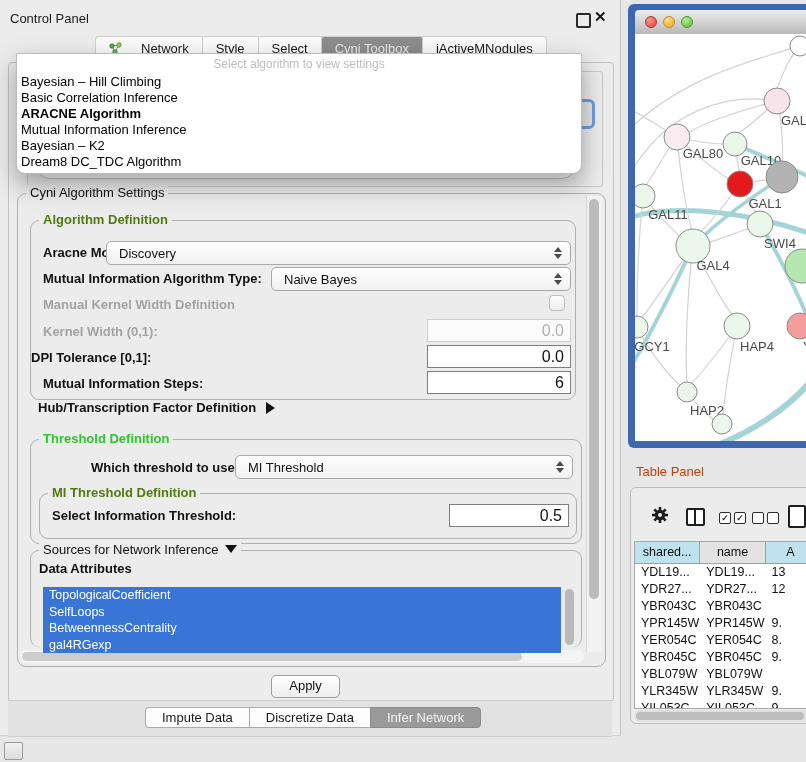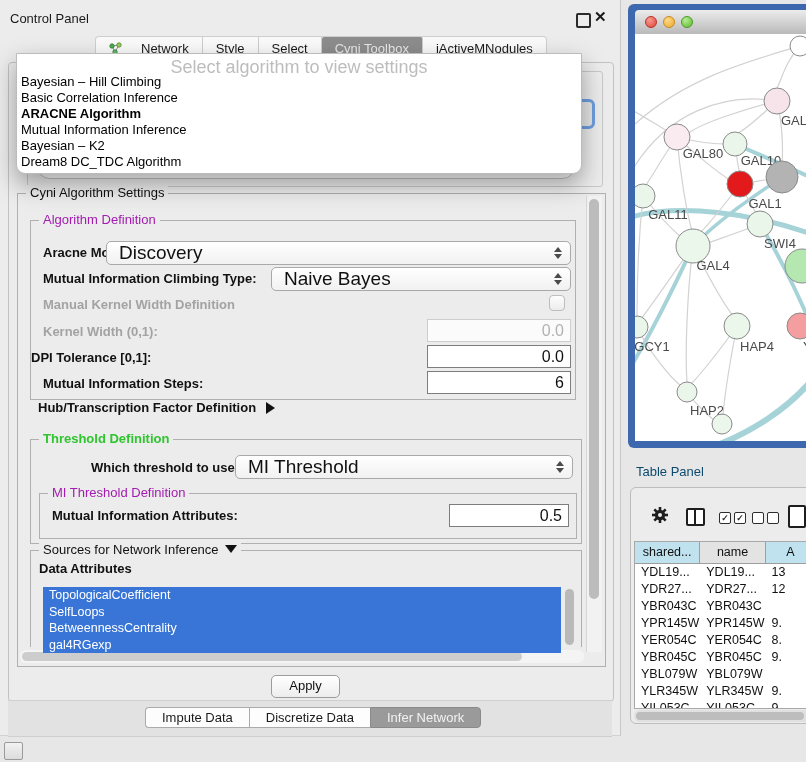--- a/index.html
+++ b/index.html
@@ -19,29 +19,29 @@
   .net-ico svg{display:block;}
 
   .main{position:absolute;left:8px;top:62px;width:604px;height:638px;background:#ececec;border:1px solid #c2c2c2;border-radius:4px;}
 
   
   .frag-grp{position:absolute;left:18px;top:8px;width:574px;height:114px;border:1px solid #c8c8c8;border-radius:3px;}
   .frag-focus{position:absolute;left:564px;top:36px;width:16px;height:24px;border:3px solid #6f9ee0;border-radius:6px;background:#e6e6e6;}
   .frag-combo{position:absolute;left:27px;top:86px;width:540px;height:30px;border:1px solid #c2c2c2;border-radius:14px;background:#fdfdfd;font-size:13px;color:#bcbcbc;line-height:30px;padding-left:34px;box-sizing:border-box;overflow:hidden;}
 
   
-  .grp{position:absolute;border:1px solid #b0b0b0;border-radius:0;}
+  .grp{position:absolute;border:1px solid #b0b0b0;border-radius:9px;}
   .chip{position:absolute;top:-9px;left:8px;background:#ececec;padding:0 4px;font-size:13px;color:#111;white-space:nowrap;}
-  .chip.blue{color:#a21caf;font-weight:normal;}
+  .chip.blue{color:#4d7c0f;font-weight:bold;}
   .chip.green{color:#2ec52e;font-weight:bold;}
 
   .lbl{position:absolute;font-size:13px;font-weight:bold;color:#111;white-space:nowrap;}
   .lbl.gray{color:#a3a3a3;}
 
-  .combo{position:absolute;background:linear-gradient(#ffffff,#f1f1f1);border:1px solid #a9a9a9;border-radius:5px;display:flex;align-items:center;font-size:19px;color:#111;box-sizing:border-box;}
+  .combo{position:absolute;background:linear-gradient(#ffffff,#f1f1f1);border:1px solid #a9a9a9;border-radius:5px;display:flex;align-items:center;font-size:13px;color:#111;box-sizing:border-box;}
   .combo .val{padding-left:12px;flex:1;}
   .combo .arr{width:14px;display:flex;flex-direction:column;align-items:center;gap:2px;margin-right:5px;}
   .t-up{width:0;height:0;border-left:4px solid transparent;border-right:4px solid transparent;border-bottom:5px solid #4a4a4a;}
   .t-dn{width:0;height:0;border-left:4px solid transparent;border-right:4px solid transparent;border-top:5px solid #4a4a4a;}
 
   .tin{position:absolute;background:#fff;border:1px solid #7d7d7d;font-size:16px;color:#111;text-align:right;padding:0 6px;font-family:inherit;box-sizing:border-box;}
   .tin.dis{border-color:#cdcdcd;color:#b2b2b2;background:#fbfbfb;}
   .cb{position:absolute;width:14px;height:14px;border:1px solid #bdbdbd;border-radius:4px;background:linear-gradient(#fdfdfd,#ececec);}
 
   .tri-r{display:inline-block;width:0;height:0;border-top:6px solid transparent;border-bottom:6px solid transparent;border-left:9px solid #111;margin-left:10px;vertical-align:-2px;}
@@ -60,32 +60,32 @@
 
   .bottom-strip{position:absolute;left:8px;top:700px;width:604px;height:35px;background:#e2e2e2;border-top:1px solid #cfcfcf;border-bottom:1px solid #cfcfcf;}
   .btabs{position:absolute;left:137px;top:6px;display:flex;font-size:13px;}
   .btab{padding:2px 16px;background:#fdfdfd;border:1px solid #ababab;border-right:none;color:#1a1a1a;}
   .btab:first-child{border-radius:4px 0 0 4px;}
   .btab:last-child{border-right:1px solid #ababab;border-radius:0 4px 4px 0;}
   .btab.sel{background:#9a9a9a;color:#f2f2f2;border-color:#8a8a8a;}
 
   
   .popup{position:absolute;left:16px;top:53px;width:564px;height:119px;background:#fff;border:1px solid #bcbcbc;border-radius:0 0 9px 9px;box-shadow:0 10px 24px rgba(0,0,0,.35);z-index:40;}
-  .popup .ph{text-align:center;color:#bdbdbd;font-size:18px;margin-top:3px;height:17px;}
+  .popup .ph{text-align:center;color:#bdbdbd;font-size:12px;margin-top:3px;height:17px;}
   .dd-item{height:16px;font-size:13px;color:#000;line-height:16px;padding-left:4px;white-space:nowrap;}
   .dd-item.bold{font-weight:bold;}
 
   
   .net-win{position:absolute;left:628px;top:4px;width:186px;height:444px;background:#3e68ae;border-radius:6px 0 0 6px;}
   .net-title{position:absolute;left:7px;top:6px;right:0;height:24px;background:linear-gradient(#ececec,#b9b9b9);border-bottom:1px solid #8e8e8e;border-radius:4px 0 0 0;}
   .light{position:absolute;top:6px;width:12px;height:12px;border-radius:50%;box-sizing:border-box;}
   .net-canvas{position:absolute;left:7px;top:30px;right:0;bottom:7px;background:#fff;overflow:hidden;}
 
   
-  .tp-title{position:absolute;left:636px;top:464px;font-size:13px;color:#0c4a6e;}
+  .tp-title{position:absolute;left:636px;top:464px;font-size:13px;color:#c2410c;}
   .tpanel{position:absolute;left:630px;top:487px;width:186px;height:235px;background:#ececec;border:1px solid #bdbdbd;border-radius:6px;}
   .tp-ico{position:absolute;}
   .chkpair{display:flex;gap:3px;}
   .chk{width:10px;height:10px;border:1.5px solid #2d2d2d;border-radius:2px;font-size:9px;line-height:10px;text-align:center;color:#2d2d2d;font-weight:bold;background:#fff;}
   .colico{width:15px;height:14px;border:2px solid #1e1e1e;border-radius:2px;background:#fff;position:relative;}
   .colico:after{content:"";position:absolute;left:5.5px;top:0;width:2px;height:100%;background:#1e1e1e;}
   .pageico{width:14px;height:19px;border:2px solid #1e1e1e;border-radius:2px;background:#fff;}
 
   .tbl{position:absolute;left:3px;top:53px;width:183px;height:168px;overflow:hidden;font-size:12.5px;background:#fff;border:1px solid #a8a8a8;box-sizing:border-box;}
   .trow{display:flex;height:17px;line-height:17px;color:#111;}
@@ -157,21 +157,21 @@
 
           <span class="lbl" style="left:12px;top:24px;">Aracne Mode:</span>
           <div class="combo" style="left:75px;top:20px;width:465px;height:24px;">
             <span class="val">Discovery</span>
             <span class="arr">
                 <span class="t-up"></span>
                 <span class="t-dn"></span>
               </span>
           </div>
 
-          <span class="lbl" style="left:12px;top:50px;">Mutual Information Climbing Type:</span>
+          <span class="lbl" style="left:12px;top:50px;">Mutual Information Algorithm Type:</span>
           <div class="combo" style="left:240px;top:46px;width:300px;height:24px;">
             <span class="val">Naive Bayes</span>
             <span class="arr">
                 <span class="t-up"></span>
                 <span class="t-dn"></span>
               </span>
           </div>
 
           <span class="lbl gray" style="left:12px;top:76px;">Manual Kernel Width Definition</span>
           <div class="cb" style="left:518px;top:74px;"></div>
@@ -197,21 +197,21 @@
           <div class="combo" style="left:204px;top:15px;width:338px;height:24px;">
             <span class="val">MI Threshold</span>
             <span class="arr">
                 <span class="t-up"></span>
                 <span class="t-dn"></span>
               </span>
           </div>
 
           <div class="grp" style="left:8px;top:53px;width:536px;height:44px;">
             <span class="chip blue">MI Threshold Definition</span>
-            <span class="lbl" style="left:12px;top:14px;">Mutual Information Attributes:</span>
+            <span class="lbl" style="left:12px;top:14px;">Select Information Threshold:</span>
             <input class="tin" style="left: 409px; top: 10px; width: 120px; height: 23px;" readonly="" value="0.5">
           </div>
         </div>
 
         <div class="grp" style="left:12px;top:356px;width:550px;height:96px;border-bottom:none;">
           <span class="chip"><span>Sources for Network Inference</span><span class="tri-d"></span></span>
           <span class="lbl" style="left:8px;top:10px;">Data Attributes</span>
           <div class="attr-list" id="attr-list">
               <div class="attr-item">TopologicalCoefficient</div>
               <div class="attr-item">SelfLoops</div>

